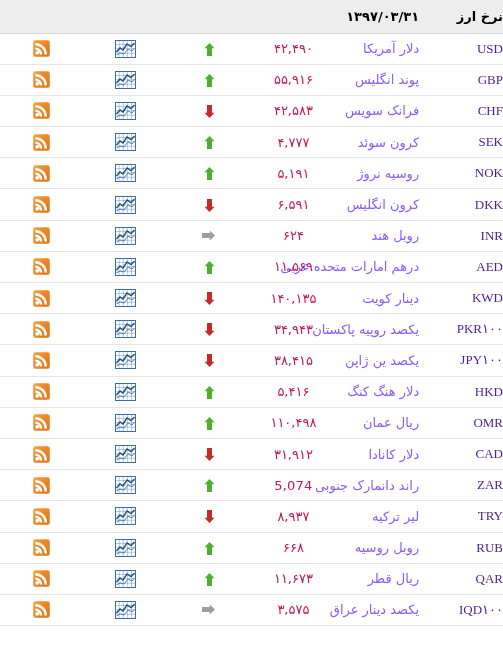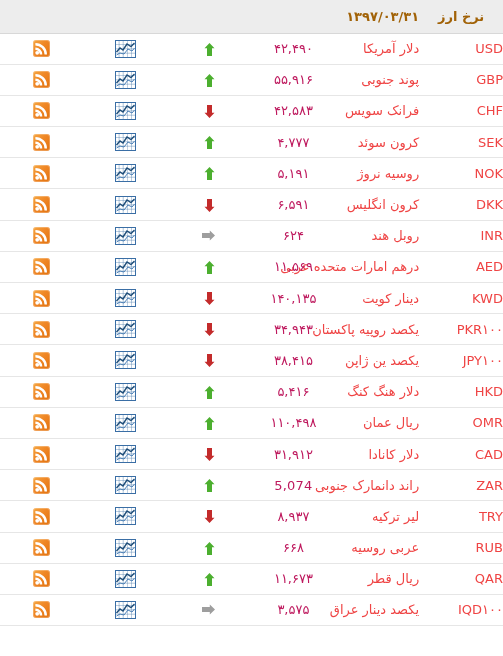--- a/index.html
+++ b/index.html
@@ -25,25 +25,25 @@
   
   .rates-table thead tr {
     background: #ededed;
     height: 33px;
   }
   .rates-table thead th {
     border-bottom: 1px solid #d8d8d8;
     padding: 0;
     font-weight: bold;
     font-size: 13px;
-    color: #a16207;
+    color: #000000;
     vertical-align: middle;
   }
   .th-title {
-    text-align: center;
+    text-align: right;
     padding-right: 12px;
     white-space: nowrap;
   }
   .th-date {
     text-align: right;
     padding-right: 14px;
     white-space: nowrap;
     font-size: 13px;
   }
   .th-blank { }
@@ -59,34 +59,35 @@
     vertical-align: middle;
     font-size: 13px;
   }
 
   .col-code {
     width: 70px;
     text-align: right;
     padding-right: 12px;
     direction: ltr;
     unicode-bidi: plaintext;
-    color: #ef4444;
+    color: #4c1d95;
     white-space: nowrap;
     font-size: 13px;
+    font-family: Liberation Serif, serif;
   }
   .code-text {
     display: inline-block;
     direction: ltr;
   }
   .col-name {
     width: 165px;
     text-align: right;
     padding-right: 0;
     padding-left: 6px;
-    color: #ef4444;
+    color: #8b5cf6;
     white-space: nowrap;
     font-size: 13px;
   }
   .col-value {
     width: 120px;
     text-align: center;
     color: #be185d;
     white-space: nowrap;
     font-size: 13px;
     letter-spacing: 0.2px;
@@ -176,21 +177,21 @@
               <polyline points="1.5,15 5,13 9,14 13,9 17,11 19.5,8" fill="none" stroke="#4a7fb5" stroke-width="1"></polyline>
             </svg></span></td>
         <td class="col-rss"><span class="rss-icon"><svg width="13" height="13" viewBox="0 0 13 13">
               <circle cx="2.2" cy="10.8" r="1.9" fill="#ffffff"></circle>
               <path d="M0.4 5.6 A6.9 6.9 0 0 1 7.3 12.5 L4.8 12.5 A4.4 4.4 0 0 0 0.4 8.1 Z" fill="#ffffff"></path>
               <path d="M0.4 0.9 A11.6 11.6 0 0 1 12 12.5 L9.5 12.5 A9.1 9.1 0 0 0 0.4 3.4 Z" fill="#ffffff"></path>
             </svg></span></td>
       </tr>
       <tr>
         <td class="col-code"><span class="code-text">GBP</span><span></span></td>
-        <td class="col-name">پوند جنوبی</td>
+        <td class="col-name">پوند انگلیس</td>
         <td class="col-value">۵۵,۹۱۶</td>
         <td class="col-trend"><span class="arrow"><svg width="13" height="15" viewBox="0 0 13 15">
               <path d="M6.5 1 L11.5 6.2 L9 6.2 L9 14 L4 14 L4 6.2 L1.5 6.2 Z" fill="#4caf2f"></path>
             </svg></span></td>
         <td class="col-chart"><span class="chart-icon"><svg width="21" height="18" viewBox="0 0 21 18">
               <rect x="0.5" y="0.5" width="20" height="17" fill="#ffffff" stroke="#3a6ea5" stroke-width="1"></rect>
               <line x1="4.1" y1="0.5" x2="4.1" y2="17.5" stroke="#3a6ea5" stroke-width="0.6" opacity="0.65"></line>
               <line x1="8.2" y1="0.5" x2="8.2" y2="17.5" stroke="#3a6ea5" stroke-width="0.6" opacity="0.65"></line>
               <line x1="12.299999999999999" y1="0.5" x2="12.299999999999999" y2="17.5" stroke="#3a6ea5" stroke-width="0.6" opacity="0.65"></line>
               <line x1="16.4" y1="0.5" x2="16.4" y2="17.5" stroke="#3a6ea5" stroke-width="0.6" opacity="0.65"></line>
@@ -551,21 +552,21 @@
               <polyline points="1.5,15 5,13 9,14 13,9 17,11 19.5,8" fill="none" stroke="#4a7fb5" stroke-width="1"></polyline>
             </svg></span></td>
         <td class="col-rss"><span class="rss-icon"><svg width="13" height="13" viewBox="0 0 13 13">
               <circle cx="2.2" cy="10.8" r="1.9" fill="#ffffff"></circle>
               <path d="M0.4 5.6 A6.9 6.9 0 0 1 7.3 12.5 L4.8 12.5 A4.4 4.4 0 0 0 0.4 8.1 Z" fill="#ffffff"></path>
               <path d="M0.4 0.9 A11.6 11.6 0 0 1 12 12.5 L9.5 12.5 A9.1 9.1 0 0 0 0.4 3.4 Z" fill="#ffffff"></path>
             </svg></span></td>
       </tr>
       <tr>
         <td class="col-code"><span class="code-text">RUB</span><span></span></td>
-        <td class="col-name">عربی روسیه</td>
+        <td class="col-name">روبل روسیه</td>
         <td class="col-value">۶۶۸</td>
         <td class="col-trend"><span class="arrow"><svg width="13" height="15" viewBox="0 0 13 15">
               <path d="M6.5 1 L11.5 6.2 L9 6.2 L9 14 L4 14 L4 6.2 L1.5 6.2 Z" fill="#4caf2f"></path>
             </svg></span></td>
         <td class="col-chart"><span class="chart-icon"><svg width="21" height="18" viewBox="0 0 21 18">
               <rect x="0.5" y="0.5" width="20" height="17" fill="#ffffff" stroke="#3a6ea5" stroke-width="1"></rect>
               <line x1="4.1" y1="0.5" x2="4.1" y2="17.5" stroke="#3a6ea5" stroke-width="0.6" opacity="0.65"></line>
               <line x1="8.2" y1="0.5" x2="8.2" y2="17.5" stroke="#3a6ea5" stroke-width="0.6" opacity="0.65"></line>
               <line x1="12.299999999999999" y1="0.5" x2="12.299999999999999" y2="17.5" stroke="#3a6ea5" stroke-width="0.6" opacity="0.65"></line>
               <line x1="16.4" y1="0.5" x2="16.4" y2="17.5" stroke="#3a6ea5" stroke-width="0.6" opacity="0.65"></line>

